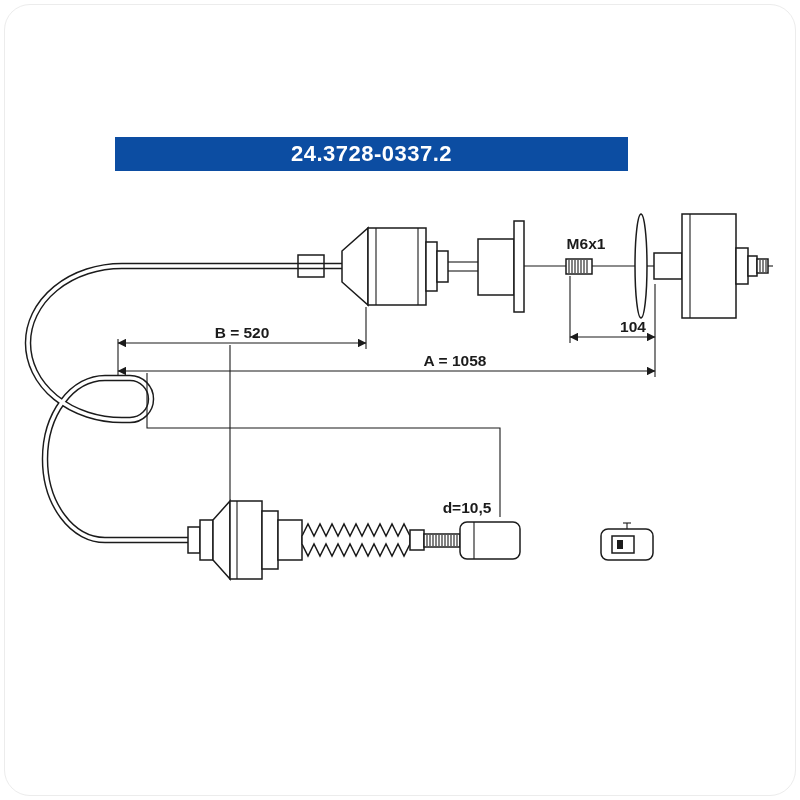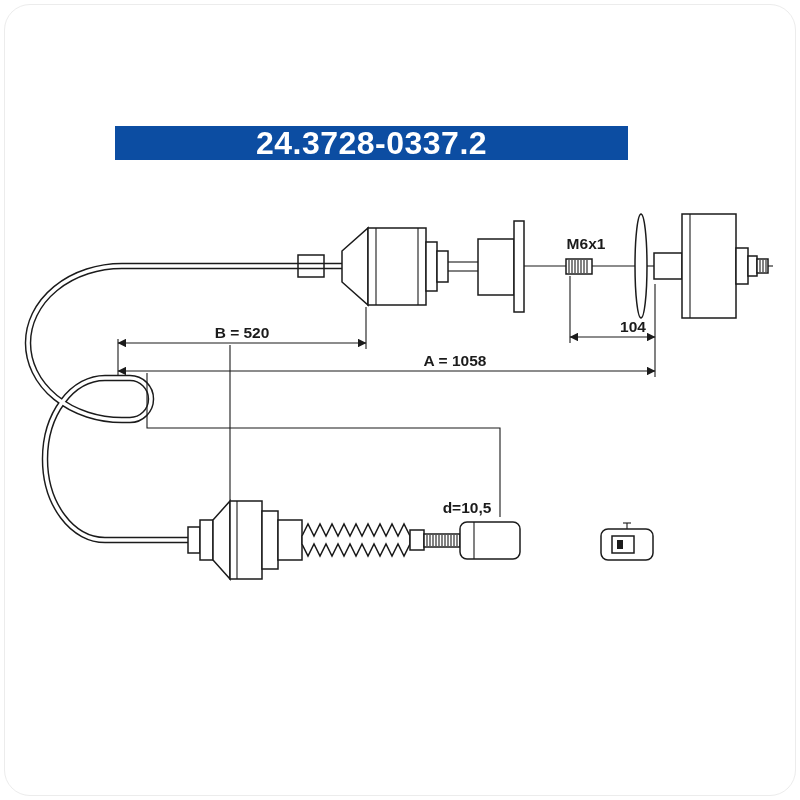--- a/index.html
+++ b/index.html
@@ -2,24 +2,24 @@
 <html style="--accent: #0c4da2; --line: #1b1b1b;"><head>
 <meta charset="utf-8">
 <style>
   html,body{margin:0;padding:0}
   body{
     width:800px;height:800px;position:relative;background:#fff;
     font-family:"Liberation Sans",sans-serif;overflow:hidden;
   }
   .frame{position:absolute;inset:4px;border:1px solid #ececec;border-radius:26px;pointer-events:none}
   .header{
-    position:absolute;left:115px;top:126px;width:513px;height:34px;
+    position:absolute;left:115px;top:137px;width:513px;height:34px;
     background:var(--accent,#0c4da2);color:#fff;
     display:flex;align-items:center;justify-content:center;gap:34px;
-    font-weight:bold;font-size:32px;letter-spacing:.5px;
+    font-weight:bold;font-size:22px;letter-spacing:.5px;
   }
   svg{position:absolute;left:0;top:0}
   .part{fill:#fff;stroke:var(--line,#1b1b1b);stroke-width:1.5}
   .outline{fill:none;stroke:var(--line,#1b1b1b);stroke-width:1.5}
   .detail{fill:none;stroke:var(--line,#1b1b1b);stroke-width:1.1}
   .dim{fill:none;stroke:var(--line,#1b1b1b);stroke-width:1.2}
   .cable-o{fill:none;stroke:var(--line,#1b1b1b);stroke-width:6.5}
   .cable-i{fill:none;stroke:#fff;stroke-width:3.6}
   .lbl{fill:var(--line,#1b1b1b);font-family:"Liberation Sans",sans-serif;
        font-size:15.5px;font-weight:bold;text-anchor:middle}

